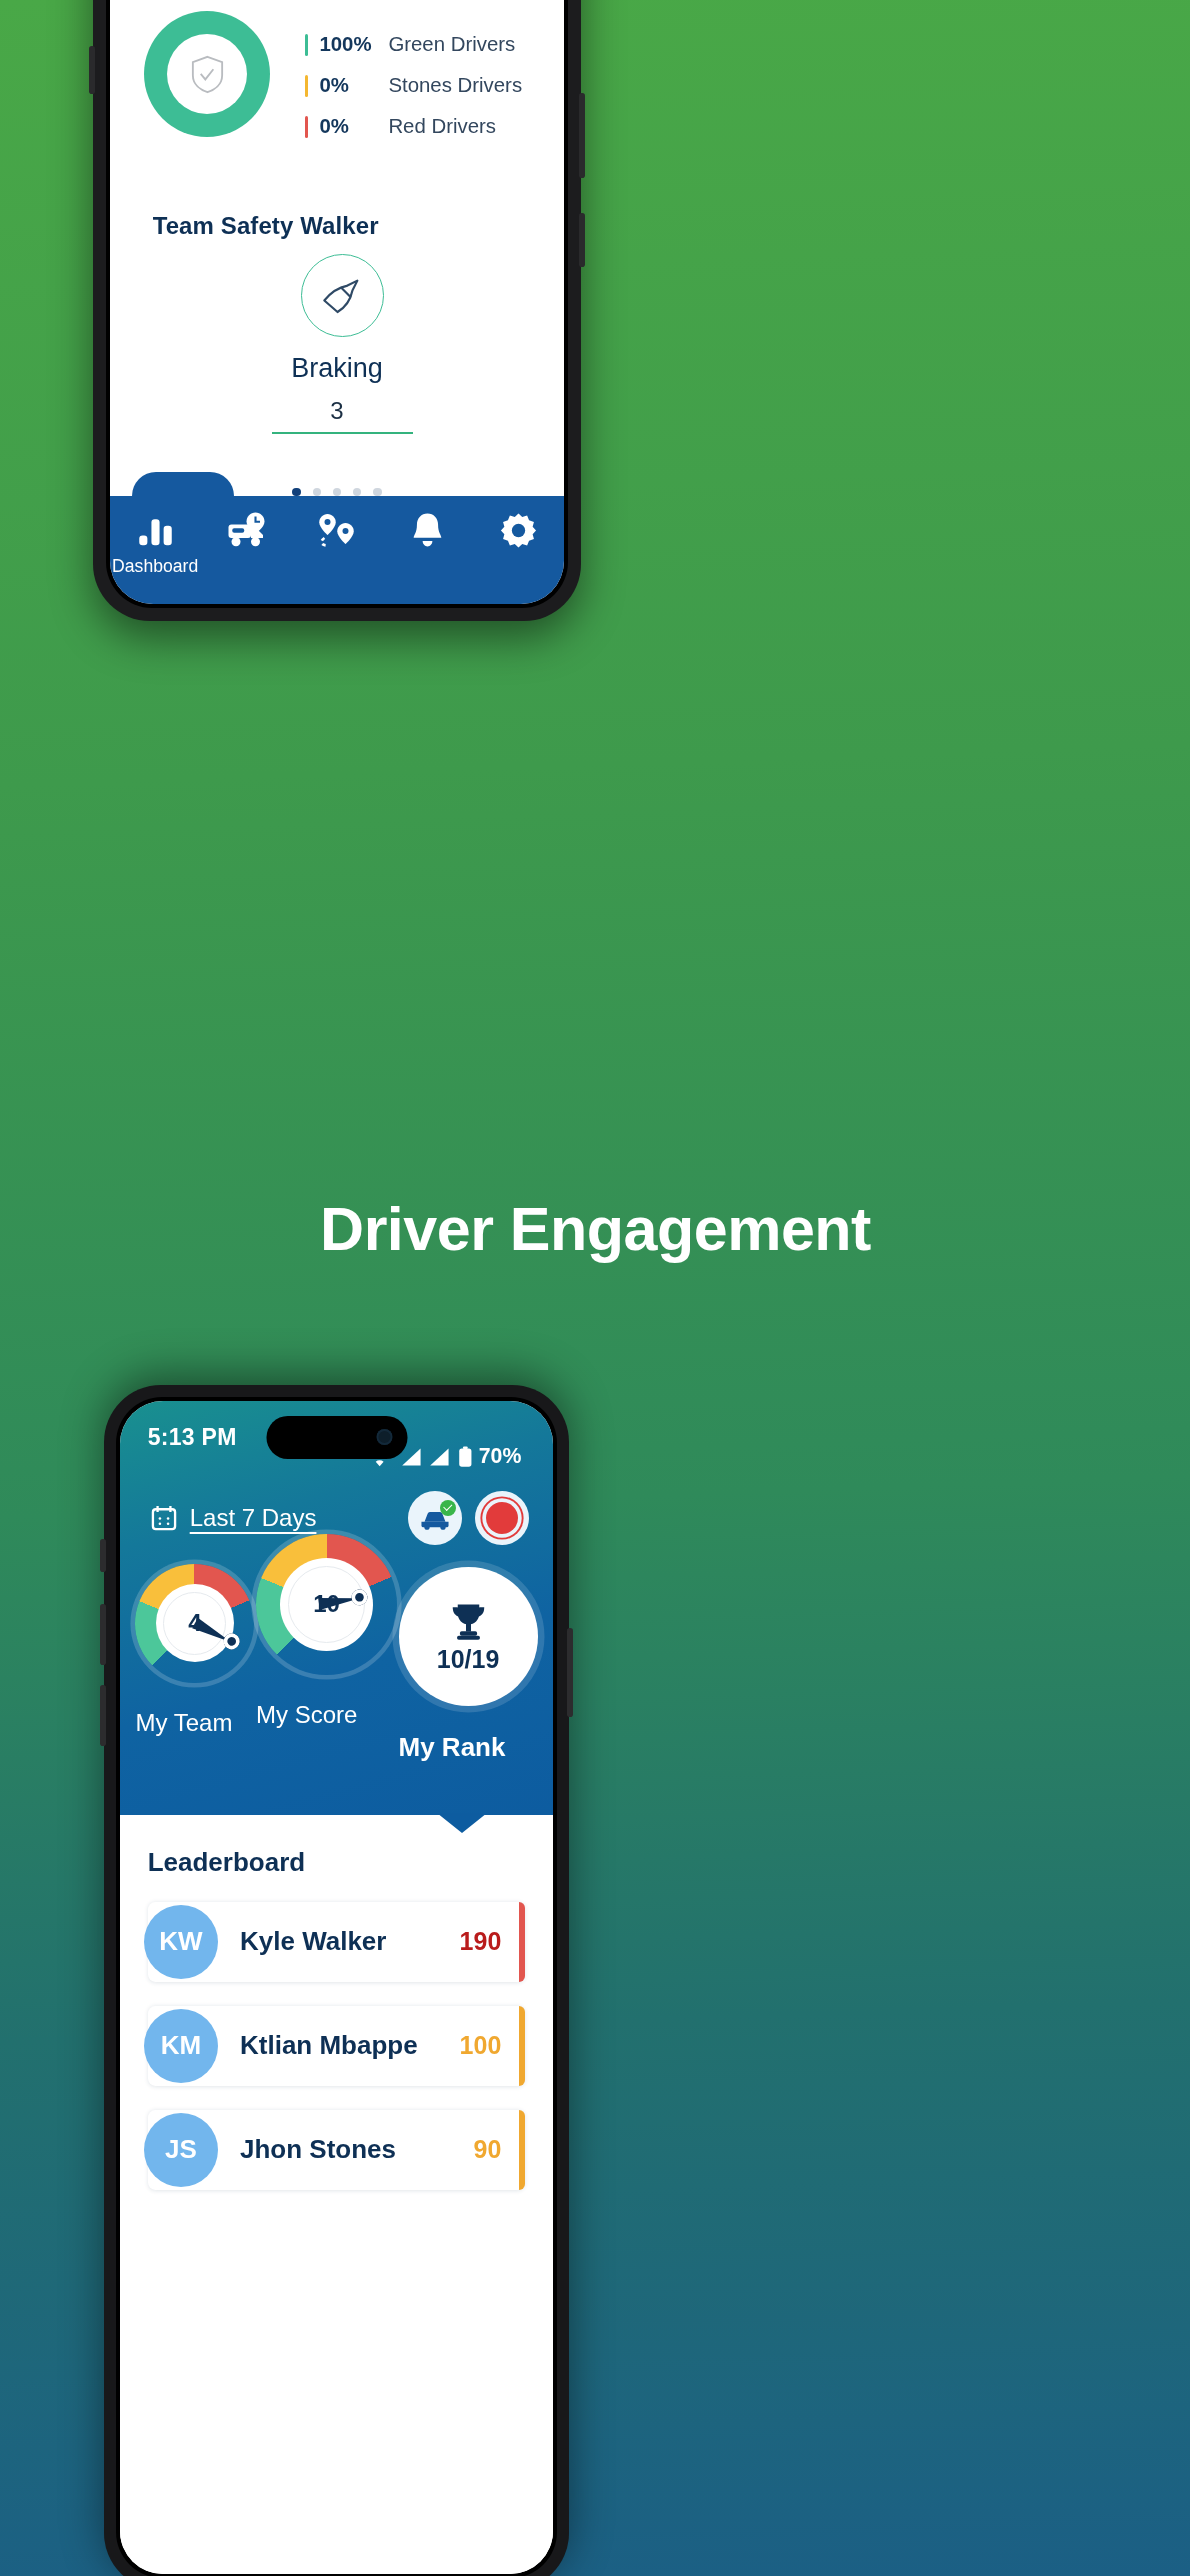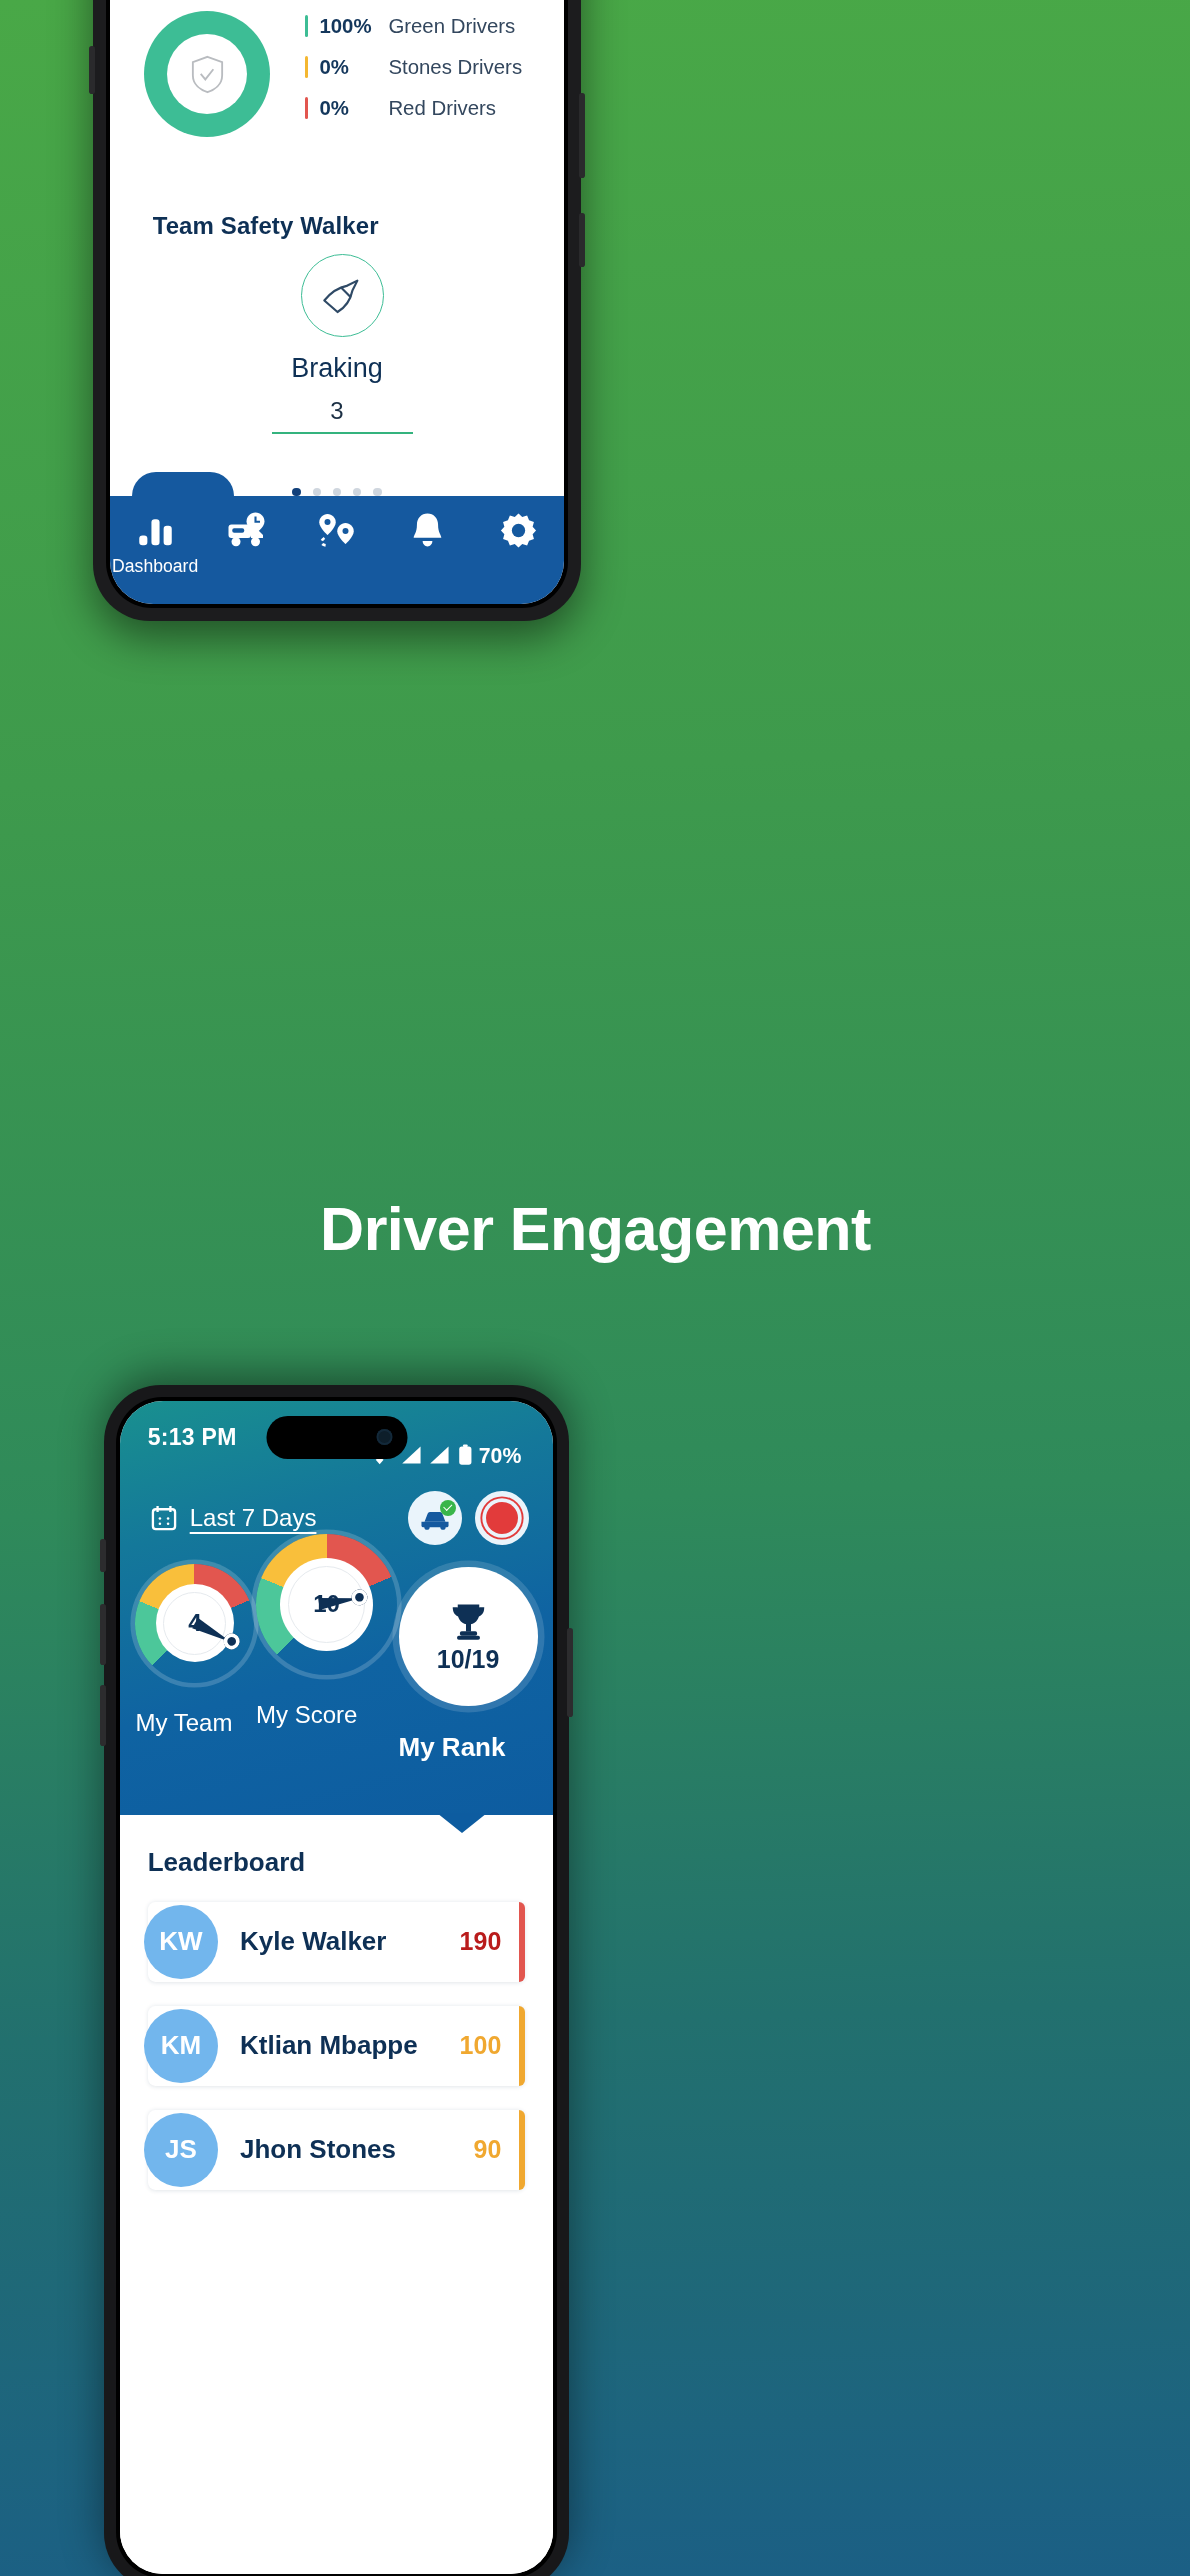--- a/index.html
+++ b/index.html
@@ -76,21 +76,21 @@
     position: relative;
   }
   .donut .hole {
     width: 80px; height: 80px; border-radius: 50%;
     background: #fff;
     display: flex; align-items: center; justify-content: center;
   }
   .donut .hole svg { width: 37px; height: 41px; }
   .legend { padding-top: 9.3px; }
   .legend-row {
-    display: flex; align-items: flex-start;
+    display: flex; align-items: flex-end;
     height: 41px;
     font-size: 20.4px;
   }
   .legend-bar {
     width: 3.7px; height: 22px; border-radius: 1.9px; margin-right: 11px;
   }
   .legend-pct {
     width: 69px;
     font-weight: bold;
     color: #14375c;
@@ -226,21 +226,21 @@
     background: linear-gradient(165deg, #19908f 0%, #14789a 28%, #0f63a2 62%, #0d5ca0 100%);
   }
   .statusbar {
     height: 74px;
     display: flex; align-items: center;
     justify-content: space-between;
     padding: 0 32px 0 28px;
     color: #fff;
   }
   .sb-time { font-size: 23px; font-weight: 600; letter-spacing: 0.3px; }
-  .sb-right { display: flex; gap: 6.5px; margin-top: 38px; }
+  .sb-right { display: flex; align-items: center; gap: 6.5px; margin-top: 38px; }
   .sb-right svg { height: 22px; fill: #fff; }
   .sb-batt { font-size: 21.3px; font-weight: 600; }
   .dyn-island {
     position: absolute;
     left: 50%; transform: translateX(-50%);
     top: 15px;
     width: 141px; height: 43px;
     border-radius: 21.3px;
     background: #000;
   }

